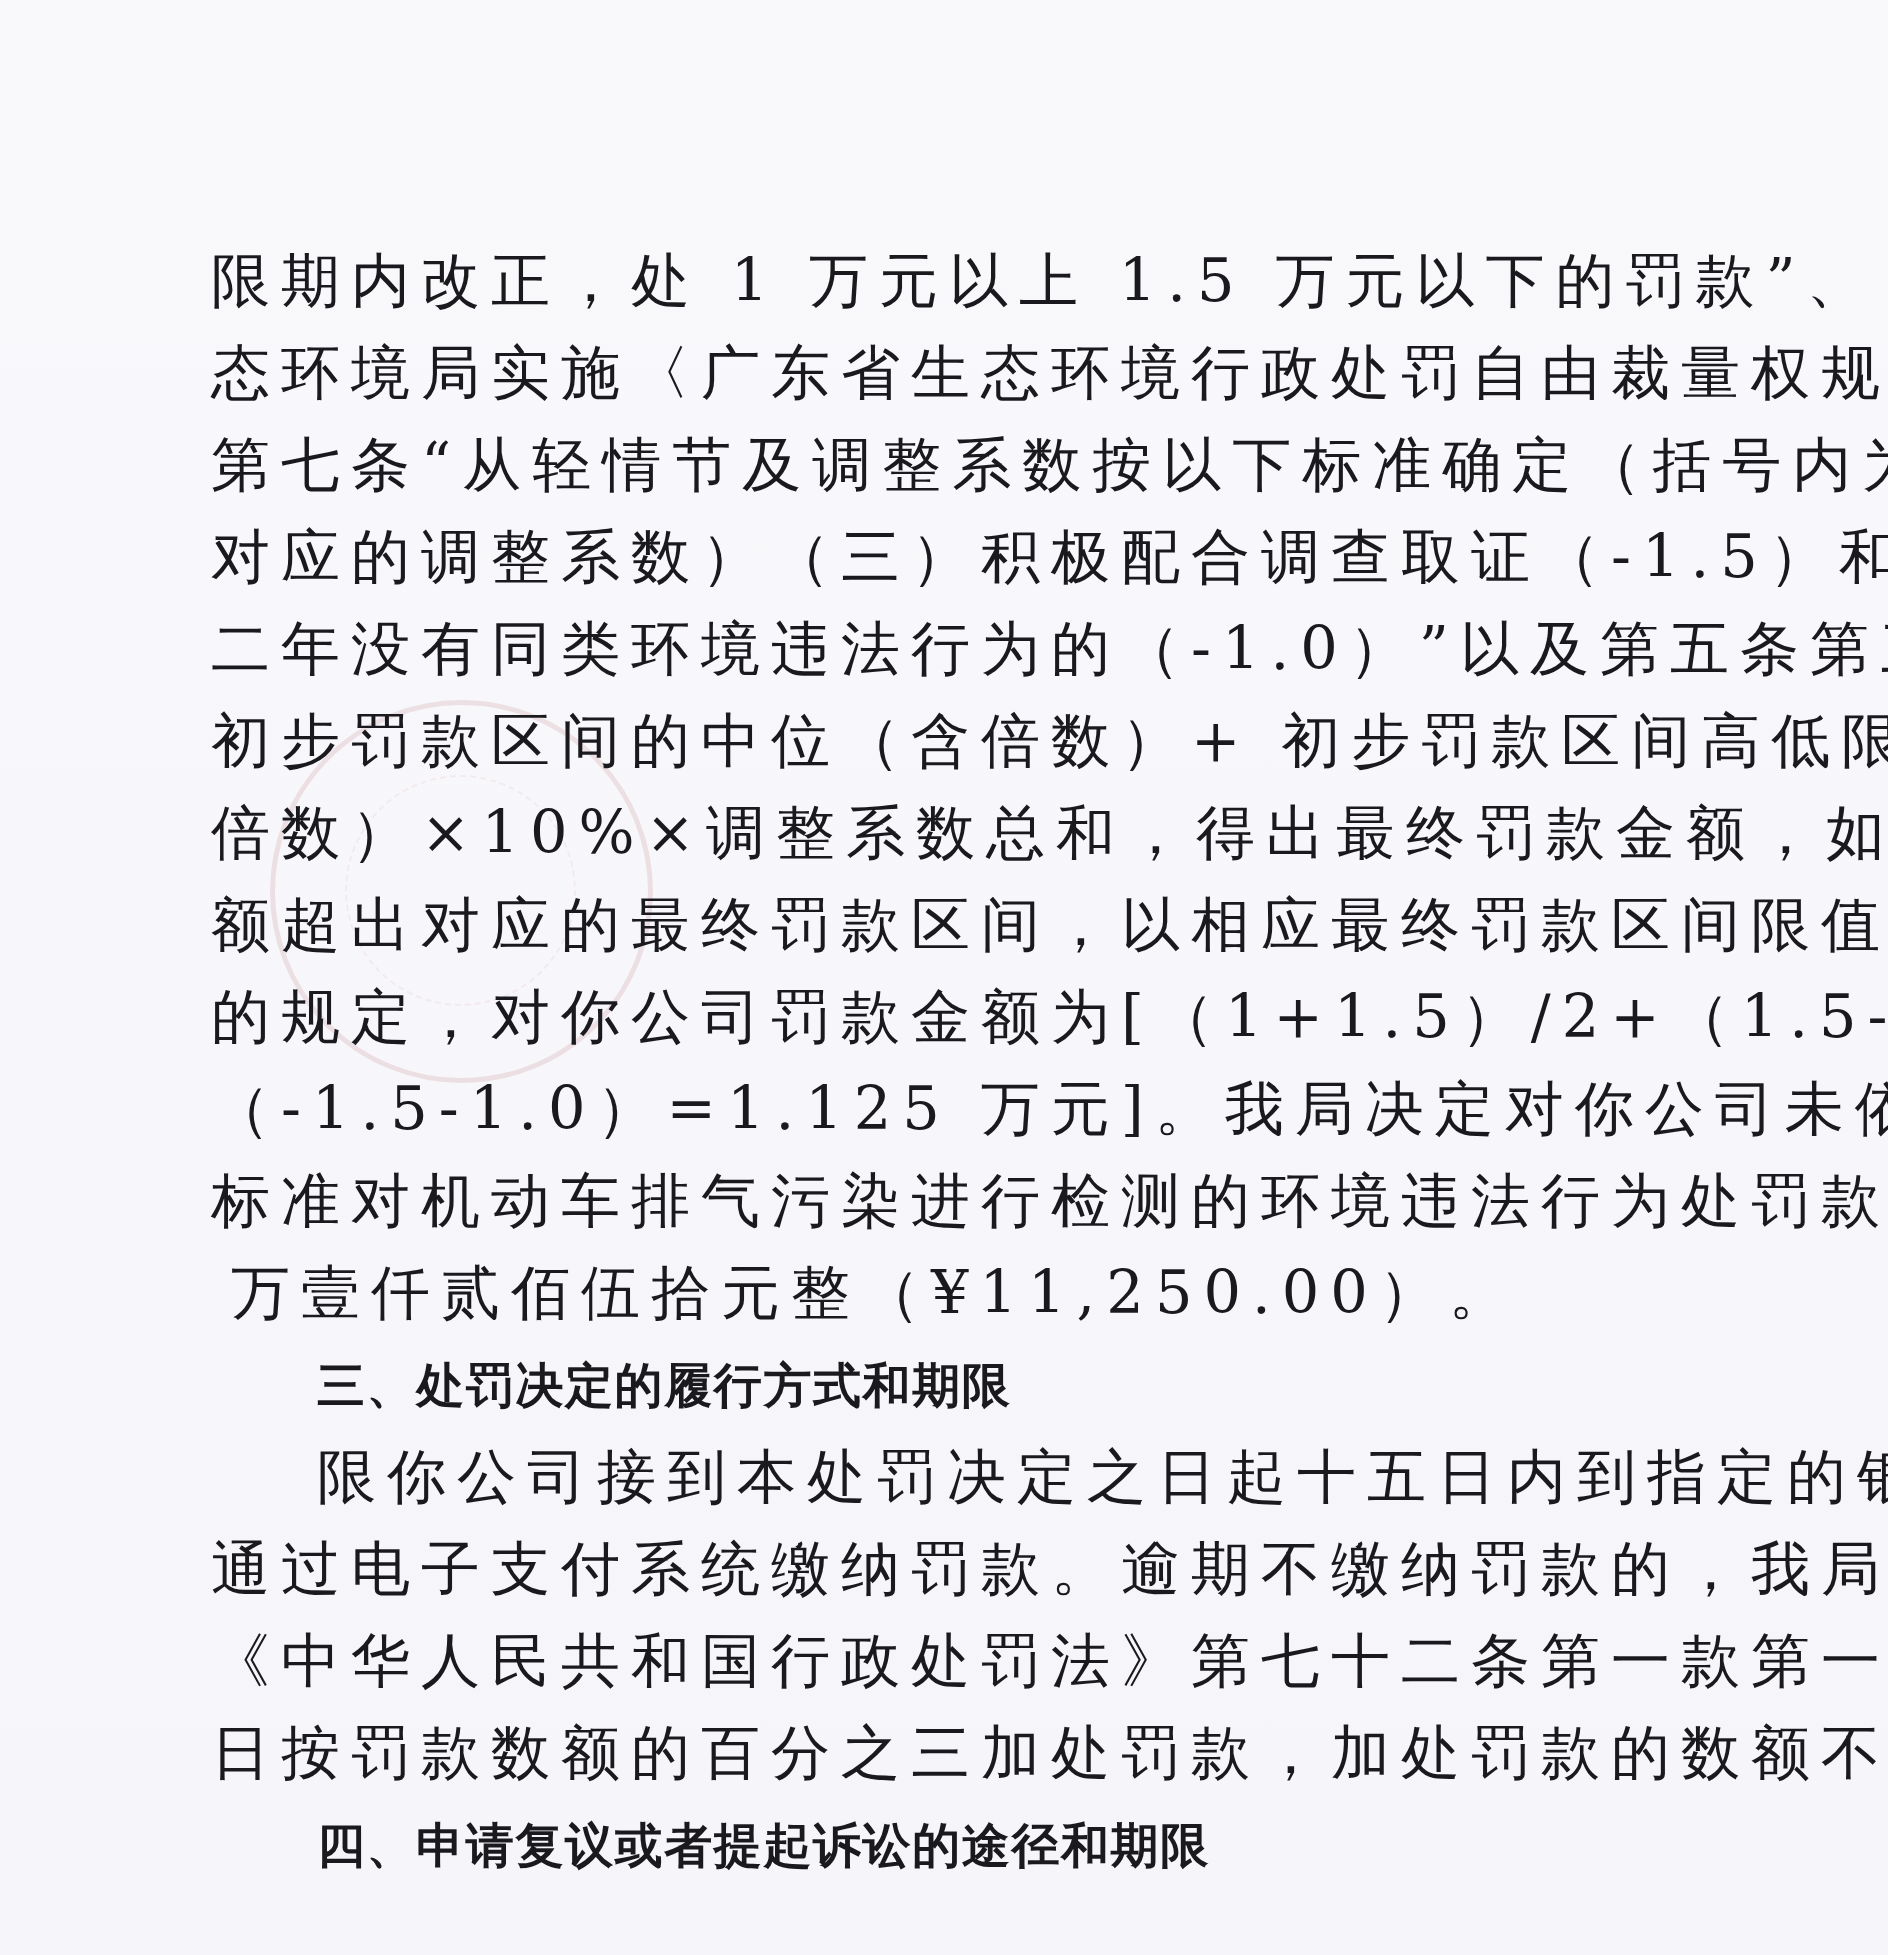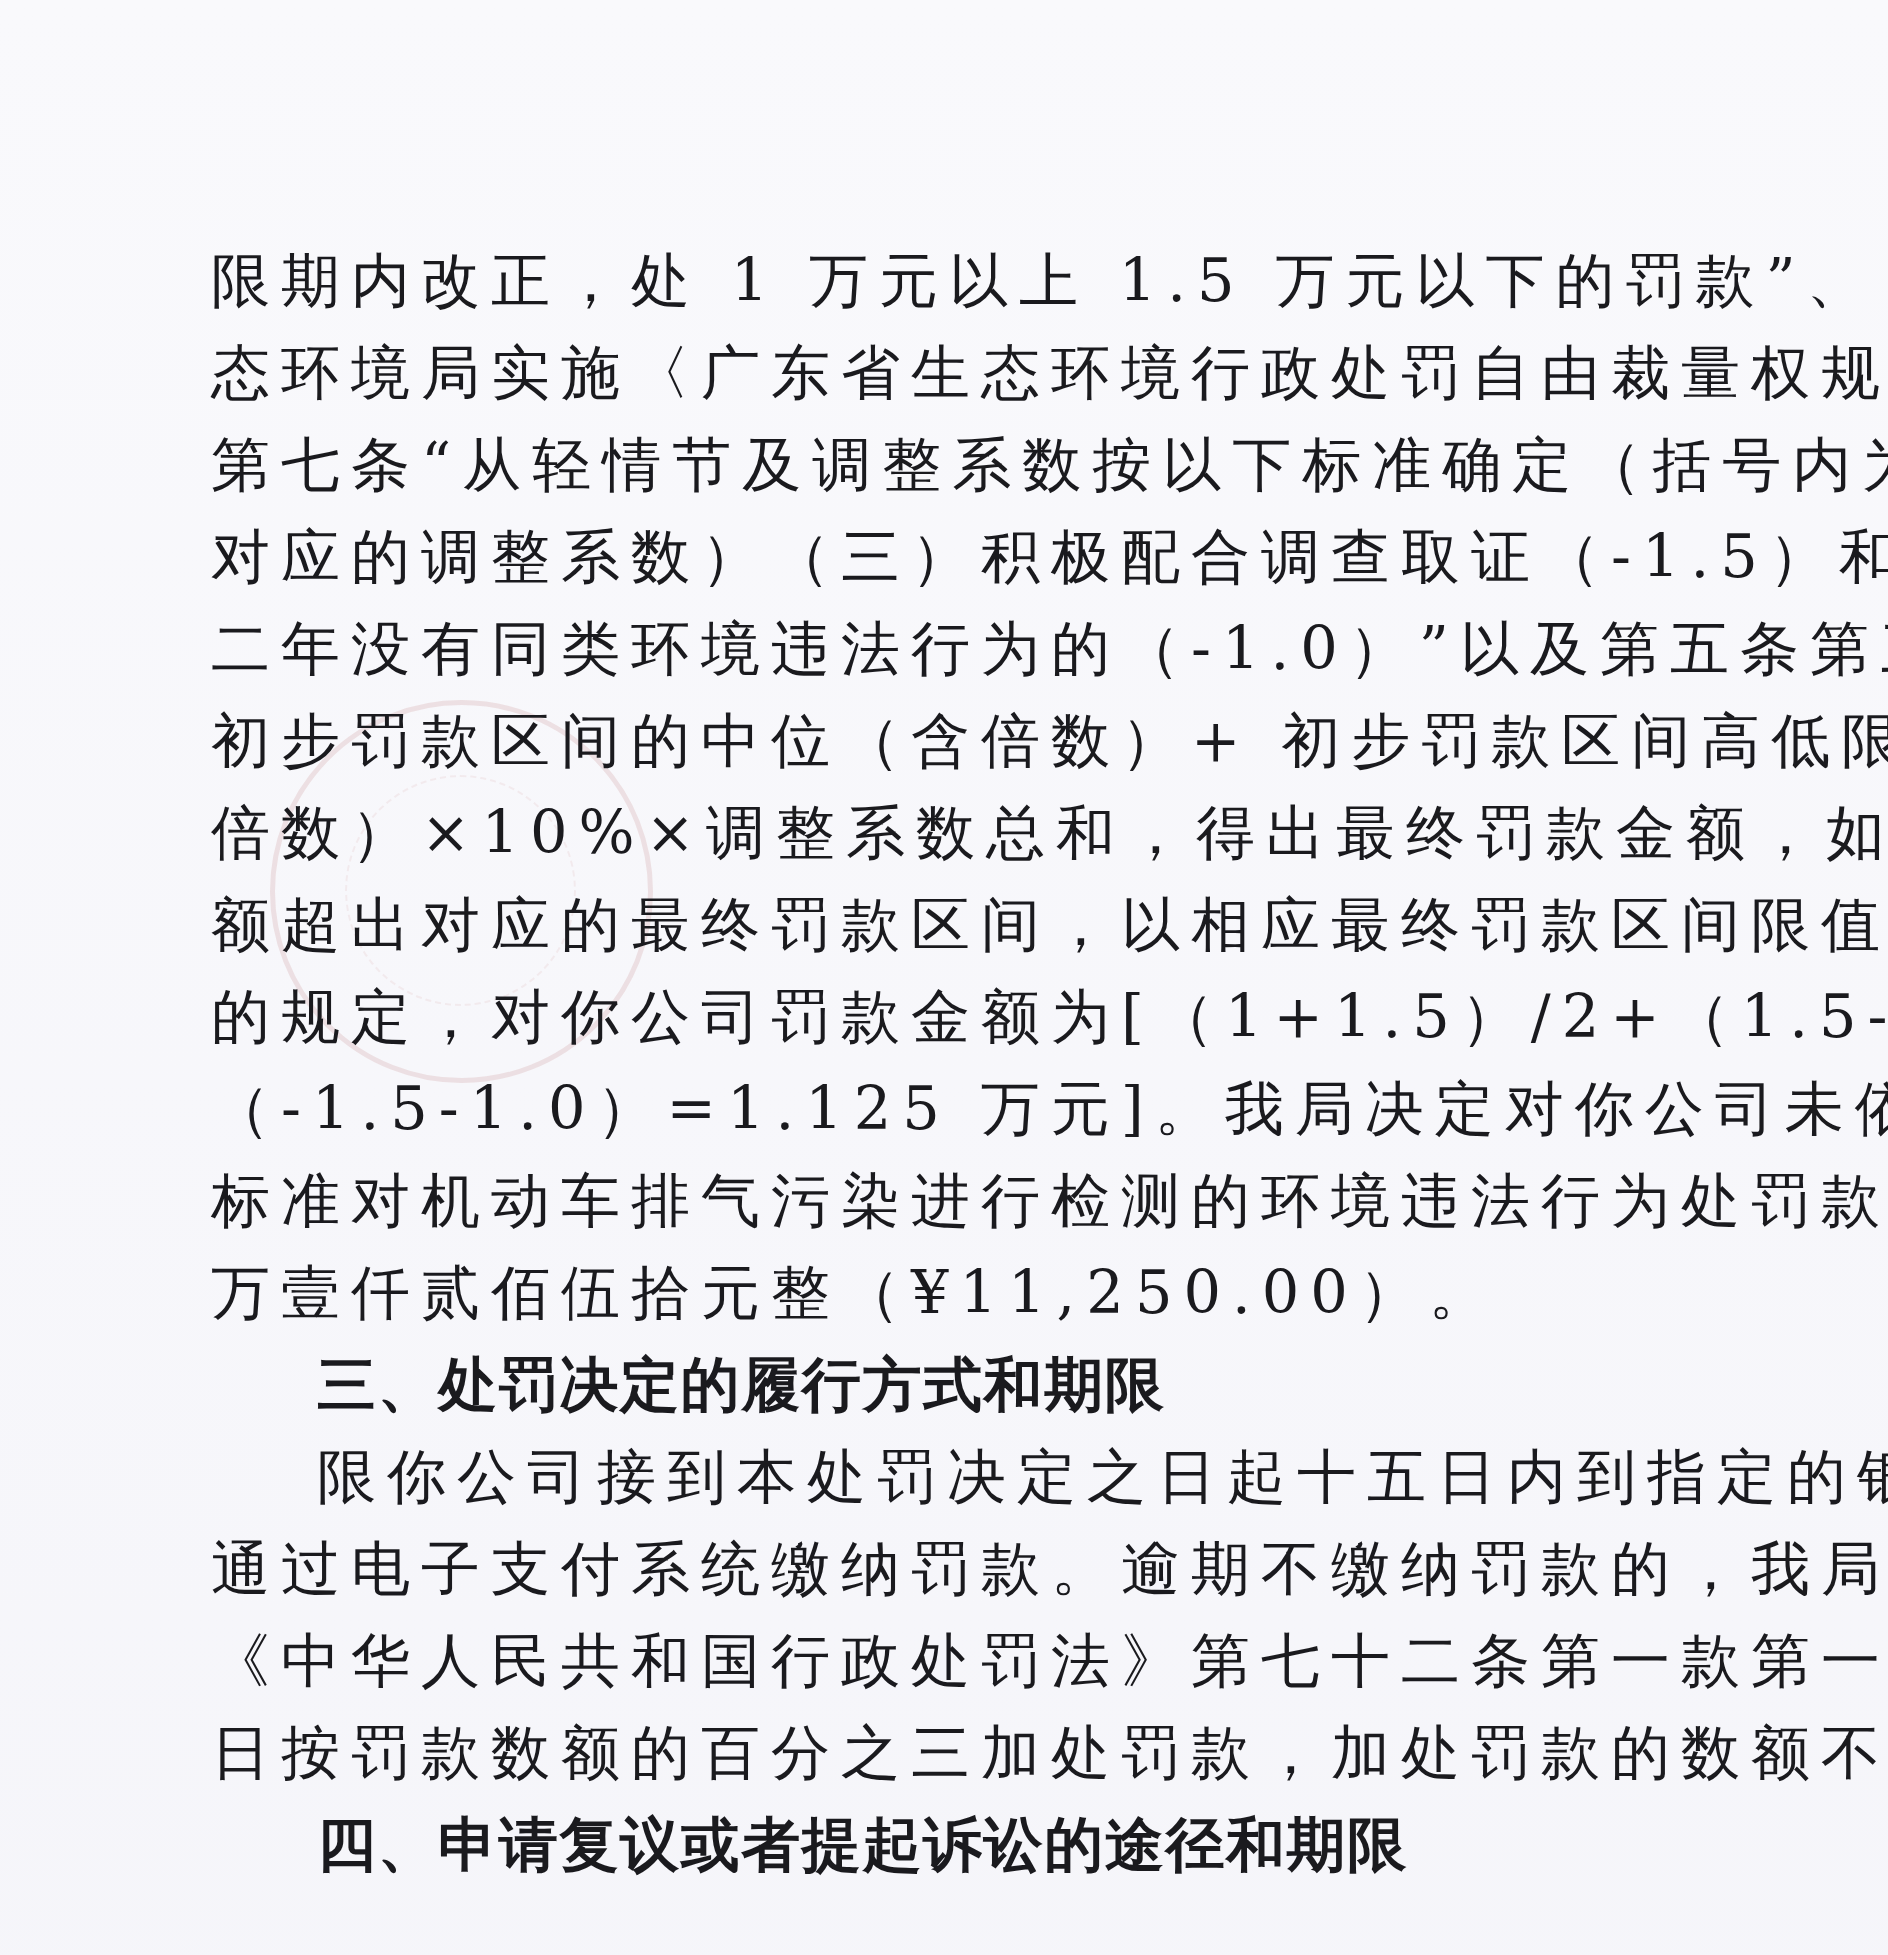--- a/index.html
+++ b/index.html
@@ -36,26 +36,26 @@
   }
   .line {
     font-size: 59px;
     line-height: 92px;
     height: 92px;
     white-space: nowrap;
     letter-spacing: 11px;
     text-align: justify;
     text-align-last: justify;
   }
-  .line.last { text-align-last: left; }
+  .line.last { text-align-last: left; margin-left: 20px; }
   .line.indent { padding-left: 106px; }
   .heading {
     font-family: "DejaVu Sans", "Liberation Sans", sans-serif;
     font-weight: bold;
-    font-size: 59px;
+    font-size: 48px;
     line-height: 92px;
     height: 92px;
     padding-left: 106px;
     letter-spacing: 1.6px;
     text-align: left;
   }
 </style>
 </head>
 <body>
 

